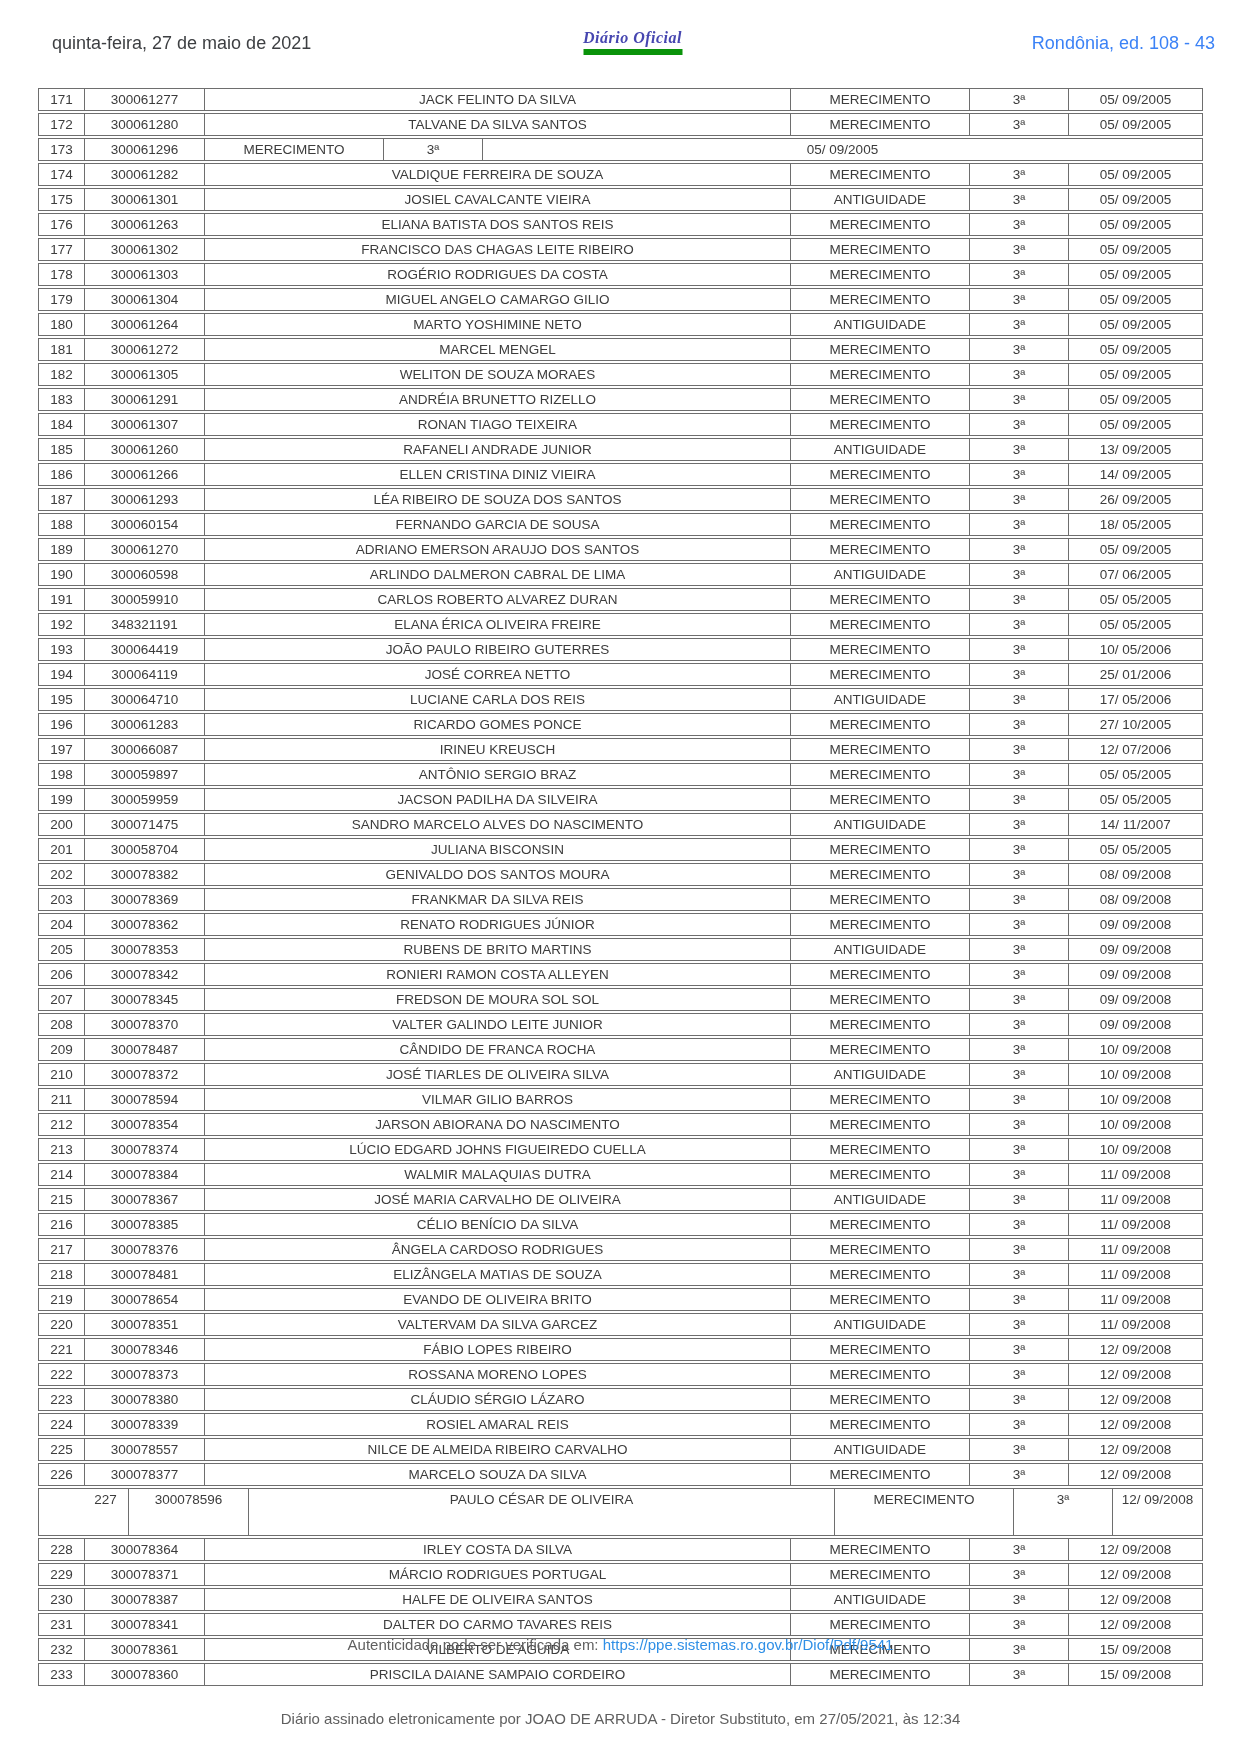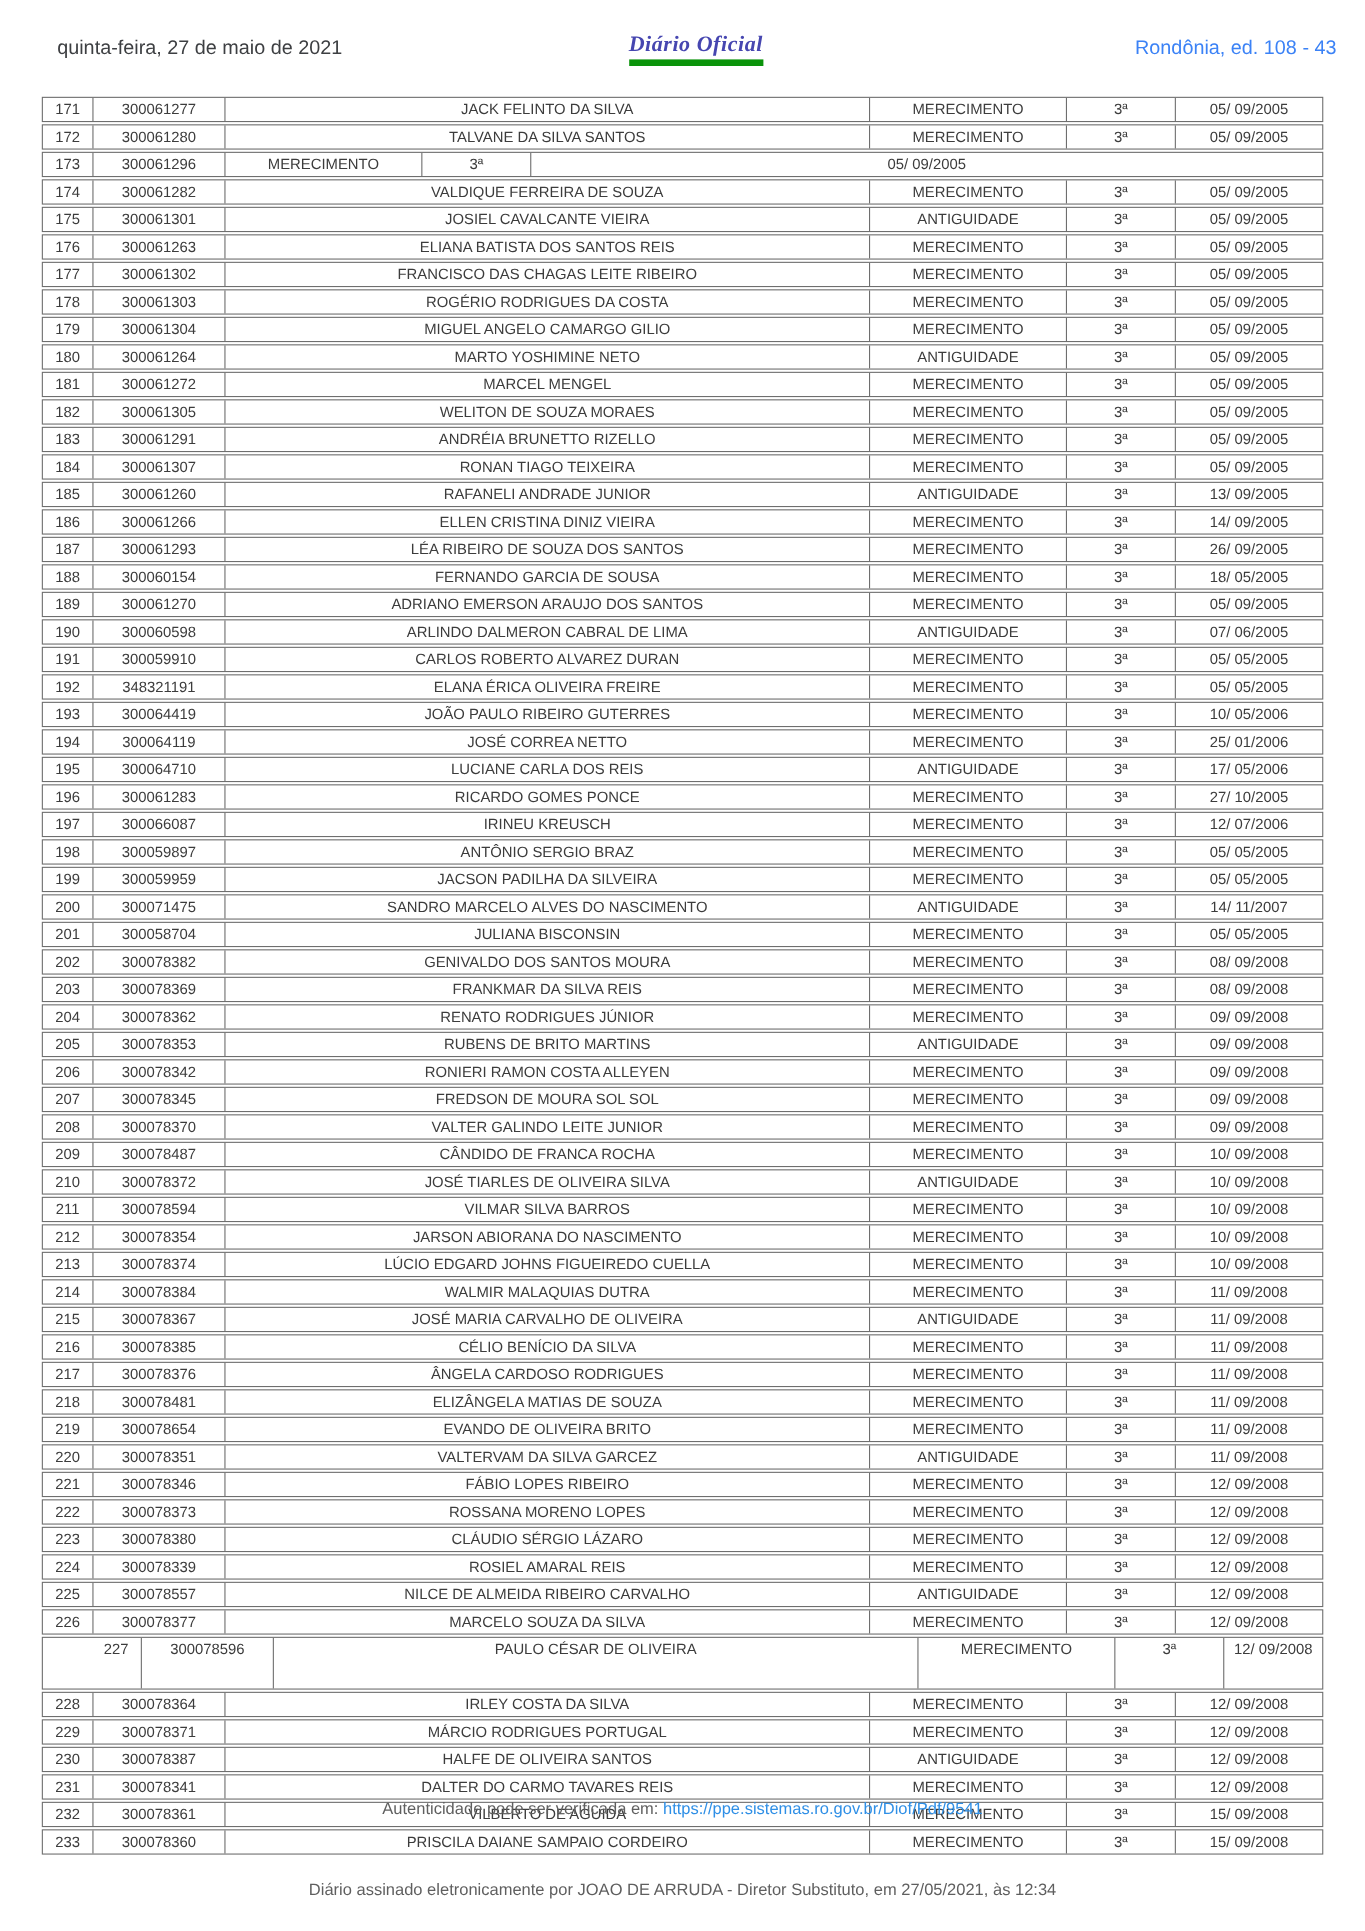--- a/index.html
+++ b/index.html
@@ -10,21 +10,21 @@
   }
   
   .header { position:absolute; top:0; left:38px; width:1165px; height:70px;margin-left:12px; }
   .header-date {
     position:absolute; left:2px; top:33px;
     font-size:18px; color:#3d3f42; white-space:nowrap;
   }
   .journal { position:absolute; left:50%; transform:translateX(-50%); top:29px; text-align:center; }
   .journal-title {
     font-family:"Liberation Serif", serif; font-style:italic; font-weight:bold;
-    font-size:20px; letter-spacing:0.5px; color:#4646b0; display:block; white-space:nowrap;
+    font-size:16px; letter-spacing:0.5px; color:#4646b0; display:block; white-space:nowrap;
   }
   .journal-underline { height:6px; margin-top:2px; background:#0a930a; width:100%; }
   .header-edition {
     position:absolute; right:0; top:33px;
     font-size:18px; color:#3b82f6; white-space:nowrap;
   }
   
   .table { position:absolute; top:88px; left:38px; width:1165px; }
   .row {
     display:flex; box-sizing:border-box;
@@ -386,21 +386,21 @@
       <div class="cell c0">210</div>
       <div class="cell c1">300078372</div>
       <div class="cell c2">JOSÉ TIARLES DE OLIVEIRA SILVA</div>
       <div class="cell c3">ANTIGUIDADE</div>
       <div class="cell c4">3ª</div>
       <div class="cell c5">10/ 09/2008</div>
     </div>
       <div class="row">
       <div class="cell c0">211</div>
       <div class="cell c1">300078594</div>
-      <div class="cell c2">VILMAR SILVA BARROS</div>
+      <div class="cell c2">VILMAR GILIO BARROS</div>
       <div class="cell c3">MERECIMENTO</div>
       <div class="cell c4">3ª</div>
       <div class="cell c5">10/ 09/2008</div>
     </div>
       <div class="row">
       <div class="cell c0">212</div>
       <div class="cell c1">300078354</div>
       <div class="cell c2">JARSON ABIORANA DO NASCIMENTO</div>
       <div class="cell c3">MERECIMENTO</div>
       <div class="cell c4">3ª</div>

